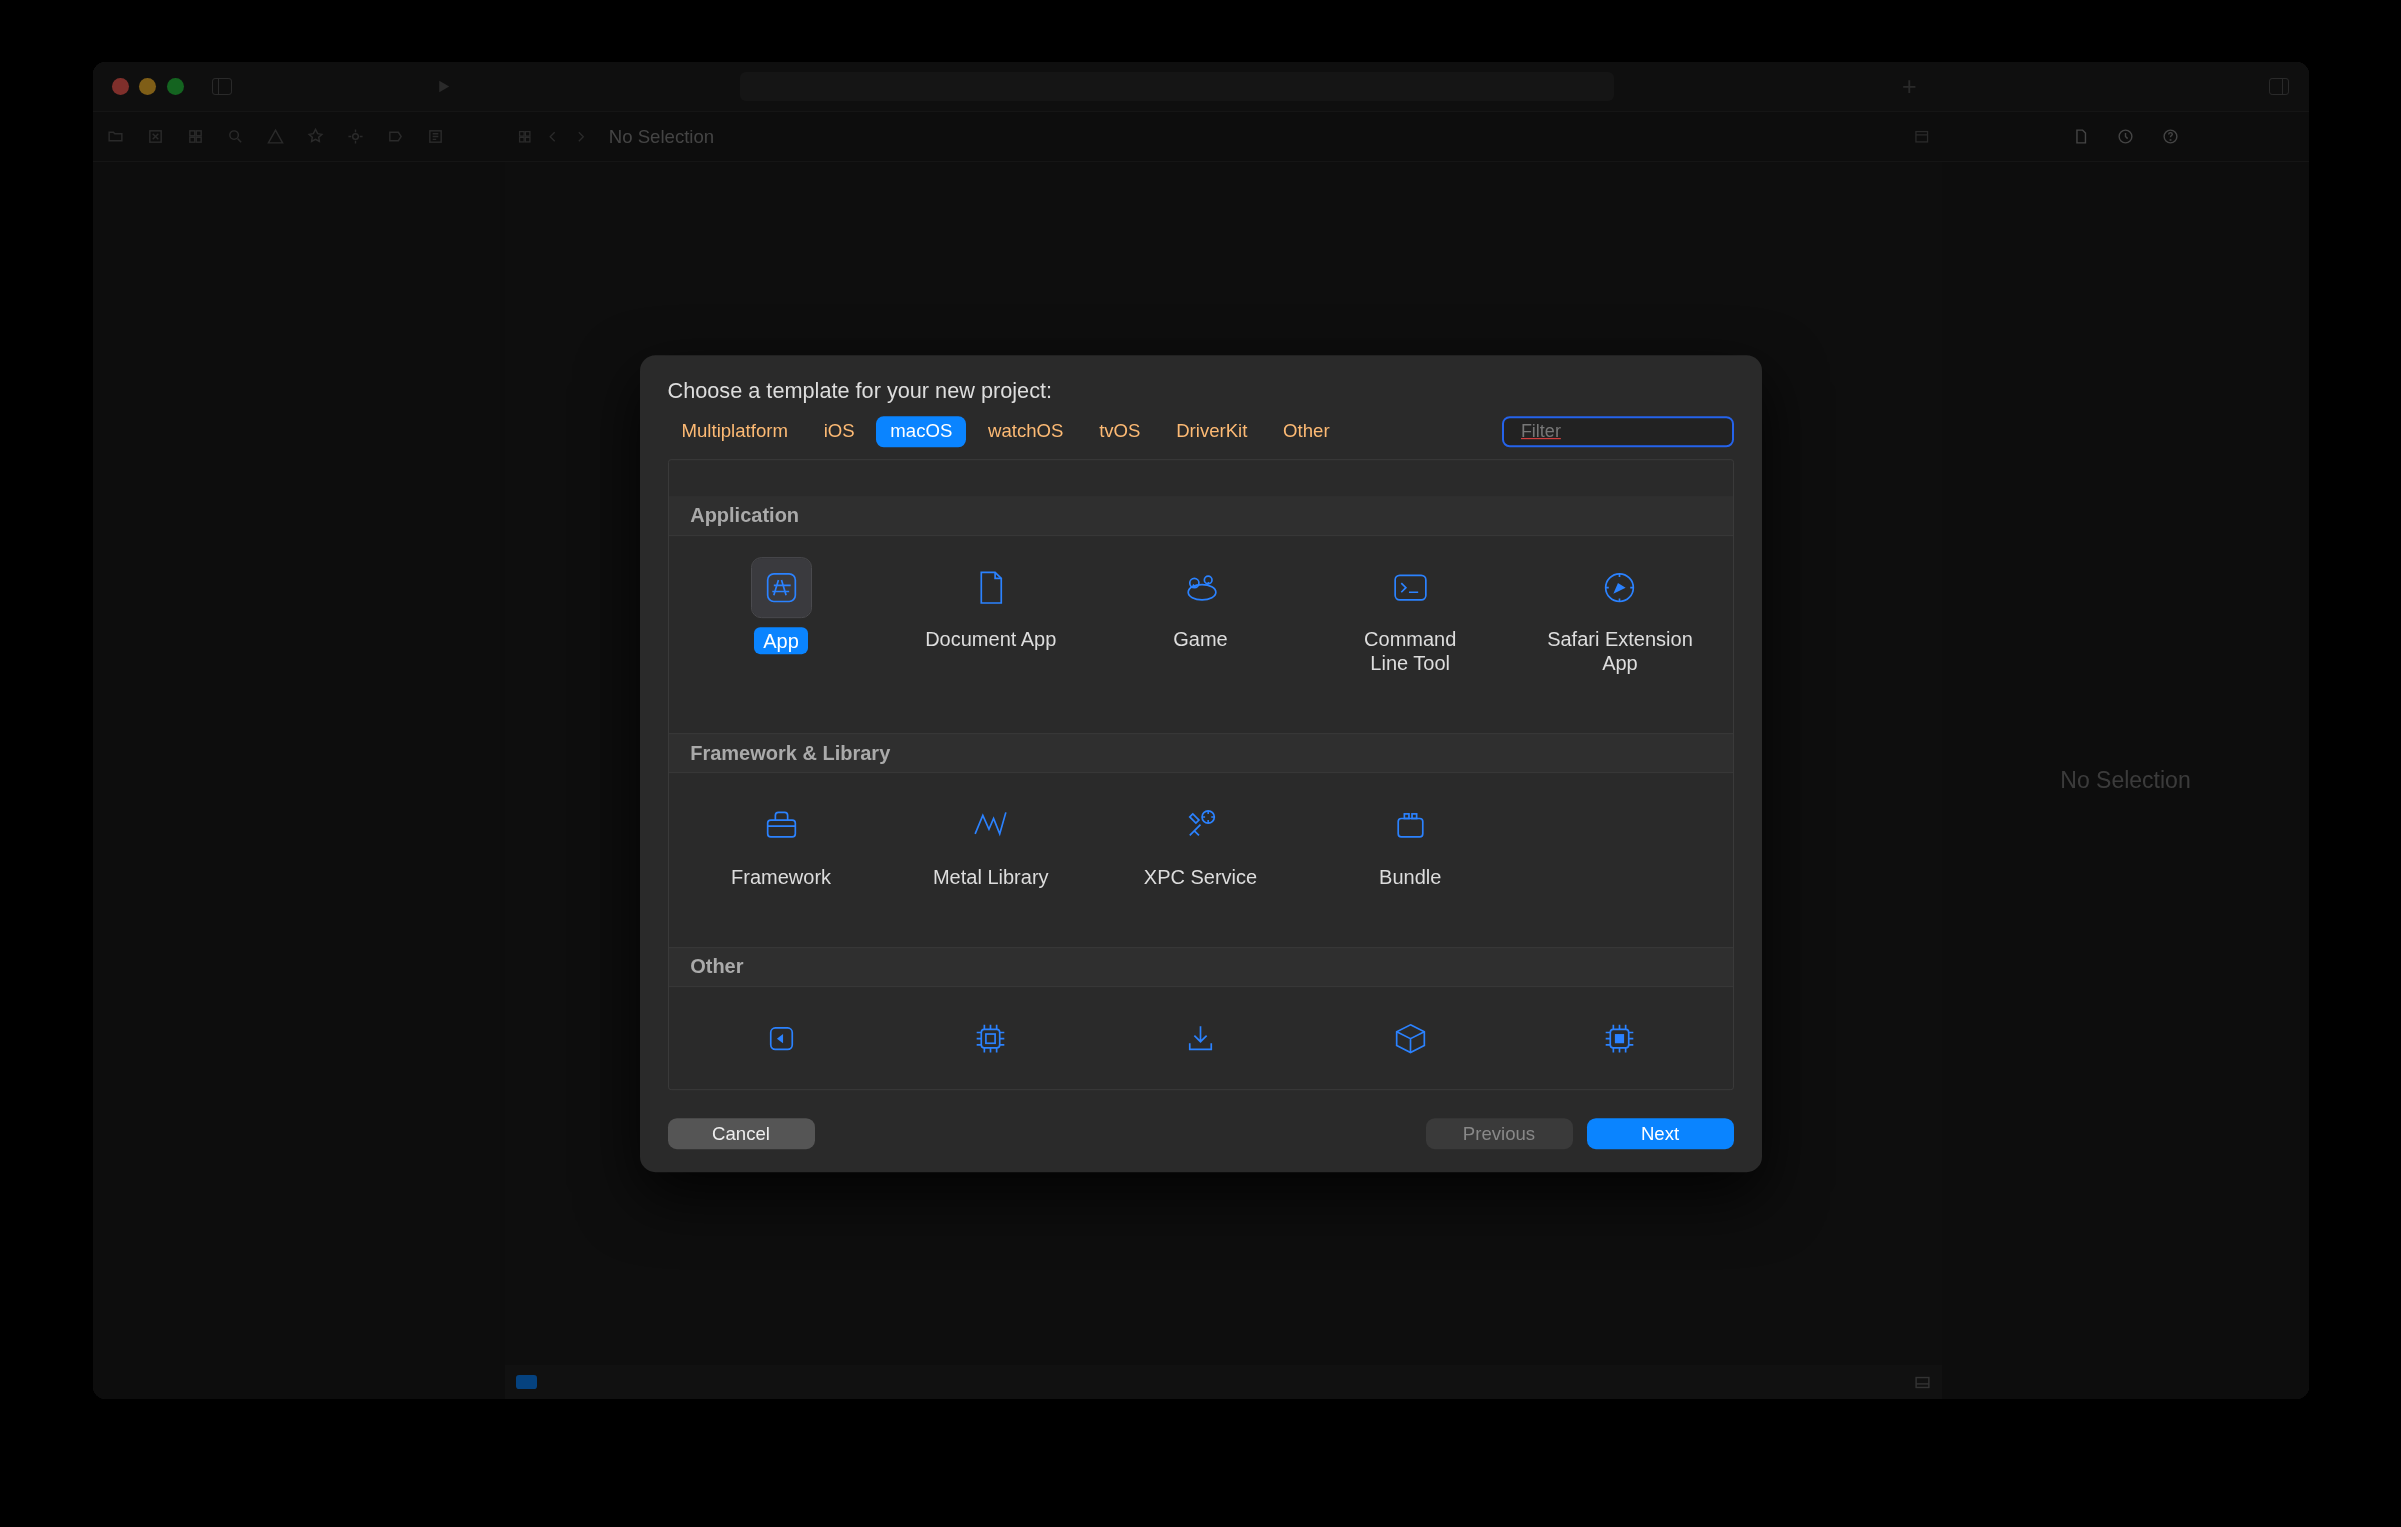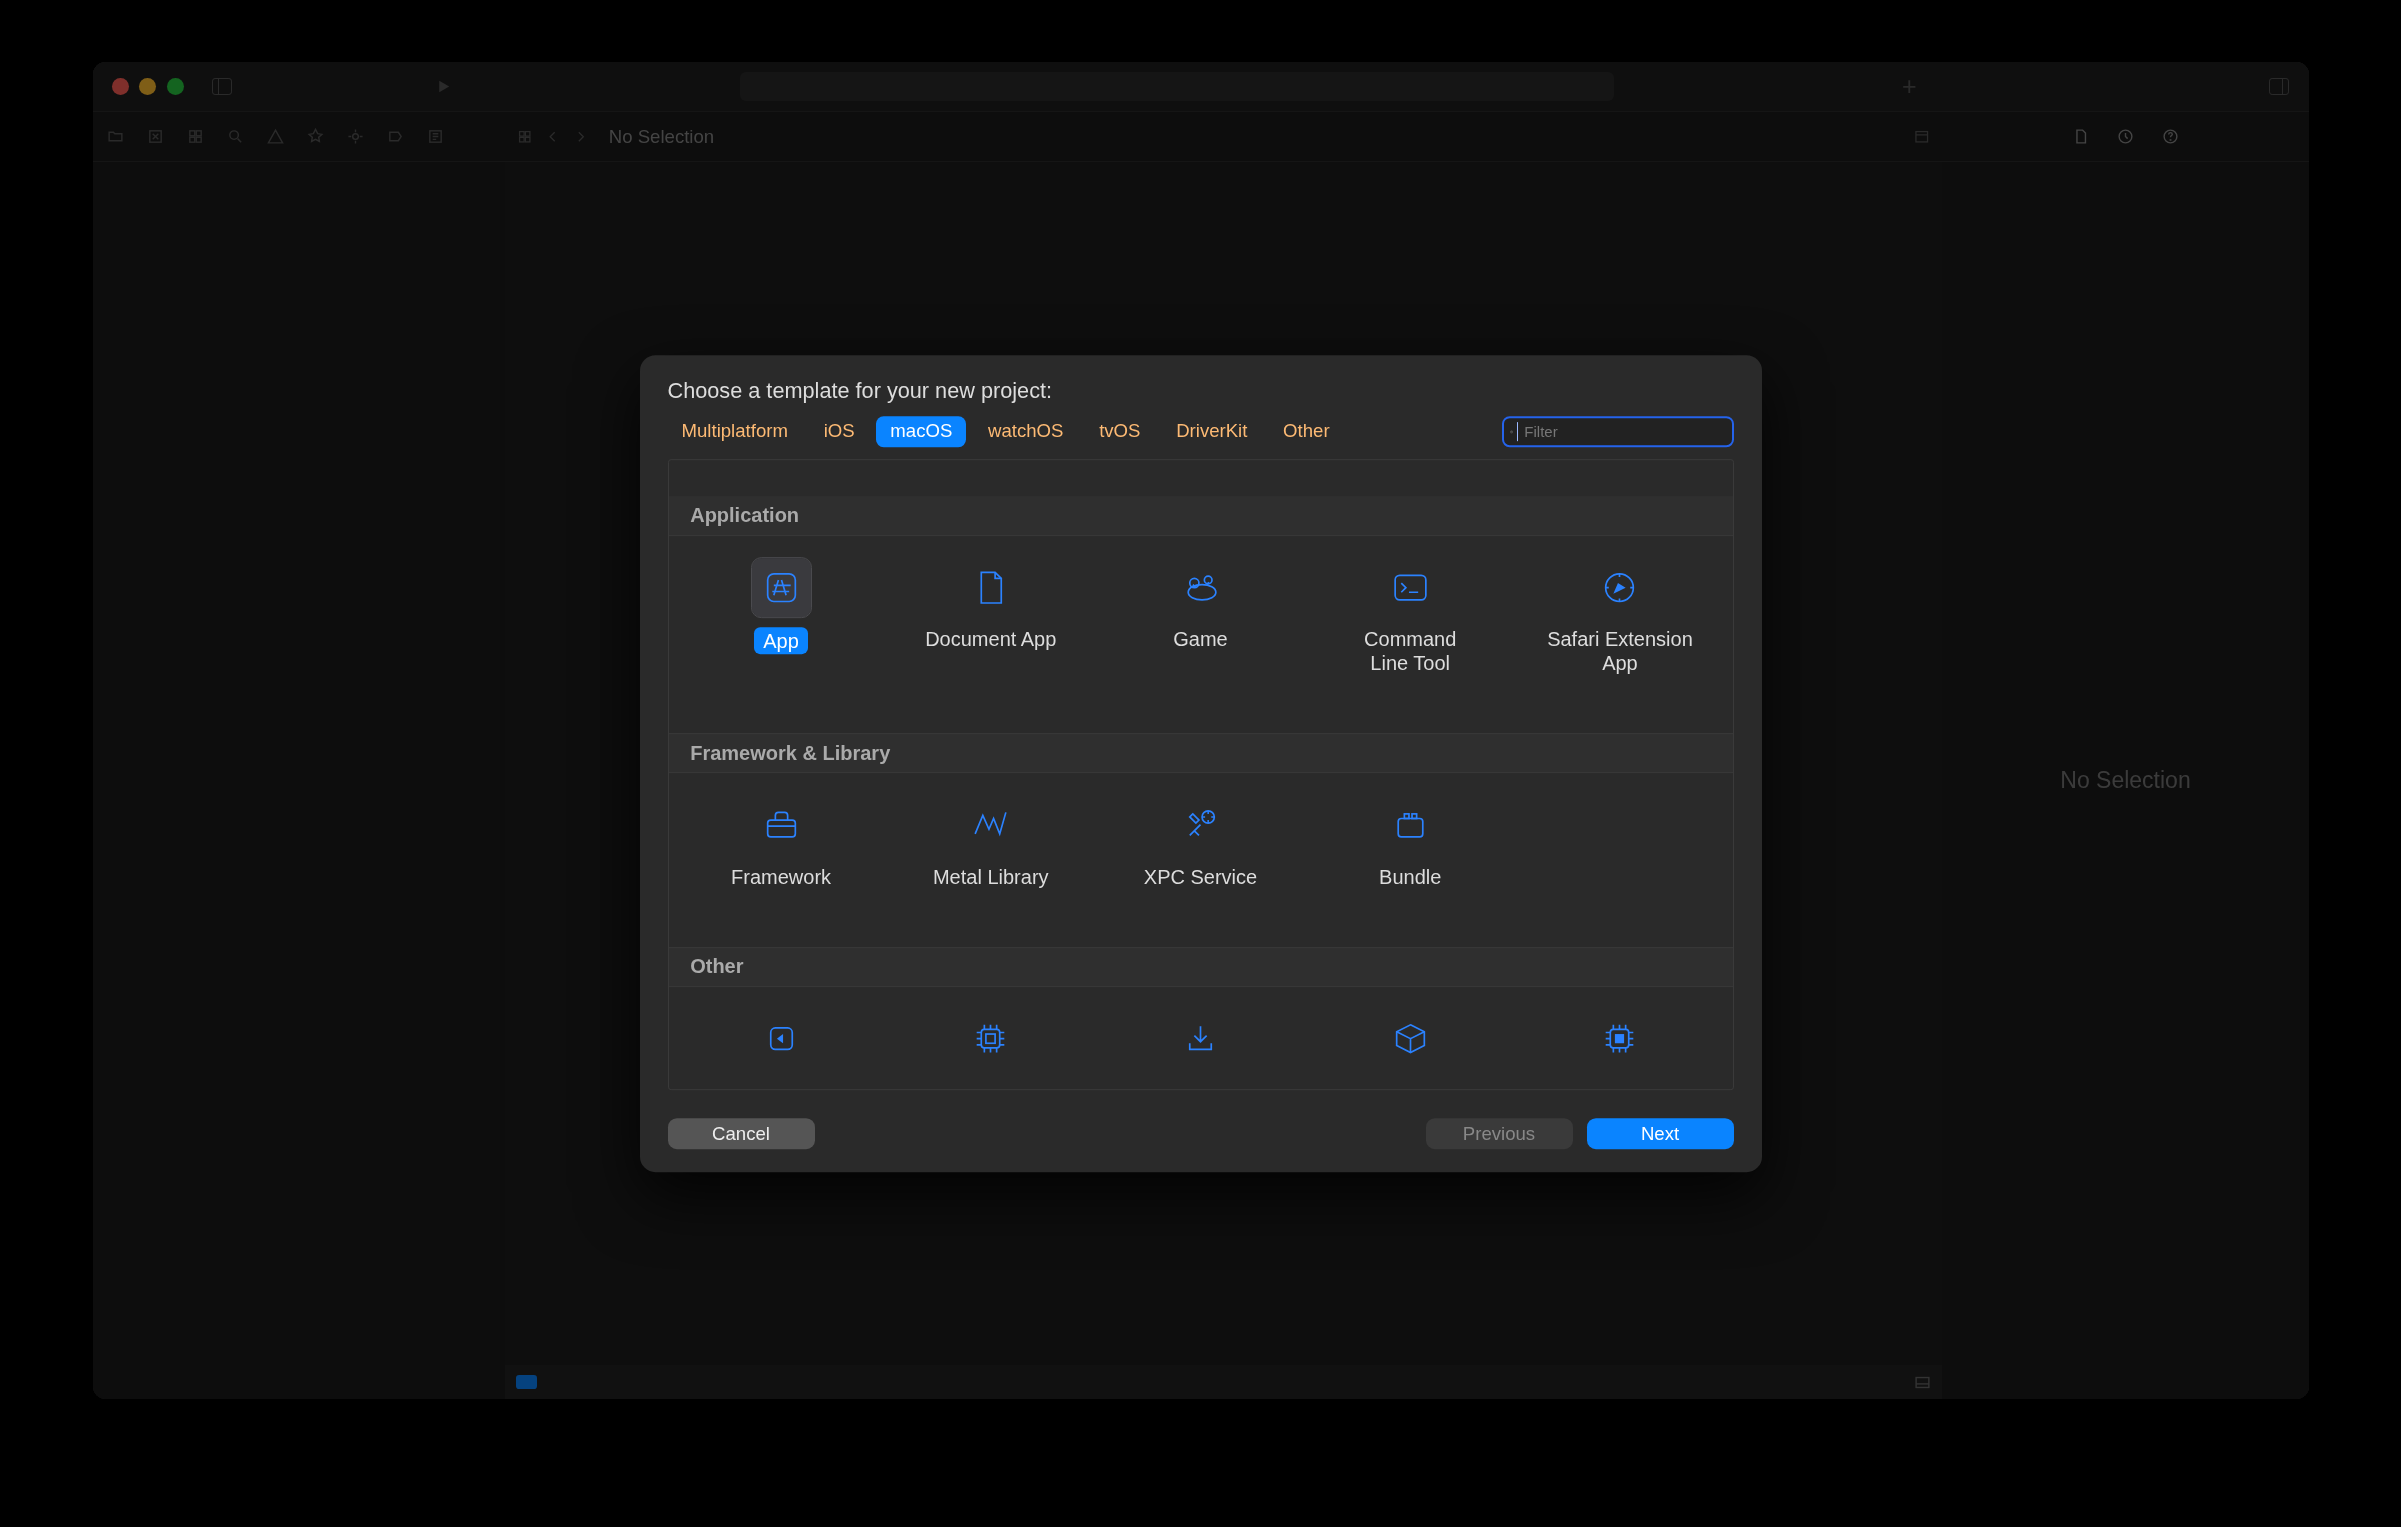--- a/index.html
+++ b/index.html
@@ -117,21 +117,21 @@
     display:flex; flex-direction:column; gap: 12.4px;
     font-size: 20px;
   }
   .sheet-title { font-size: 21.7px; color:#ddd; }
   .platform-row { display:flex; align-items:center; gap: 3.1px;}
   .platform-tabs { display:flex; gap: 7.7px; flex:1;}
   .platform-tab { padding: 4.6px 14px; border-radius: 7.7px; color:#fdba74; font-size:18.6px; cursor:pointer;}
   .platform-tab.selected { background: var(--blue); color:#fff;}
   .filter-field { width: 232px; height: 31px; border:2.3px solid #2563eb; border-radius:7.7px; display:flex; align-items:center; padding:0 6.2px; gap:4.6px; background:#222;}
   .filter-field svg{width:15.5px;height:15.5px;fill:none;stroke:#aaa;stroke-width:2;}
-  .filter-input{flex:1;background:transparent;border:none;color:#ef4444;font-size:15px;outline:none;}
+  .filter-input{flex:1;background:transparent;border:none;color:#ef4444;font-size:18px;outline:none;text-decoration:underline;}
   .filter-input::placeholder{color:#777;}
   .caret{width:1.5px;height:18.6px;background:#9bb8ff;}
 
   .sections { border:0.8px solid #3a3a3a; border-radius:3.1px; overflow:hidden;}
   .section-header{background:#2f2f2f;color:#aaa;font-weight:600;font-size:20px;padding:7.7px 21.7px;border-top:0.8px solid #3a3a3a;margin-top:36px;}
   .section-header:first-child{border-top:none;}
   .section-body{display:grid;grid-template-columns:repeat(5,1fr);gap:0;padding:15.5px 7.7px;border-top:0.8px solid #3a3a3a;}
   .template{
     display:flex;flex-direction:column;align-items:center;justify-content:flex-start;
     padding:6.2px 4.6px; cursor:pointer; text-align:center; color:#ddd; font-size:20px; gap:10.8px;

